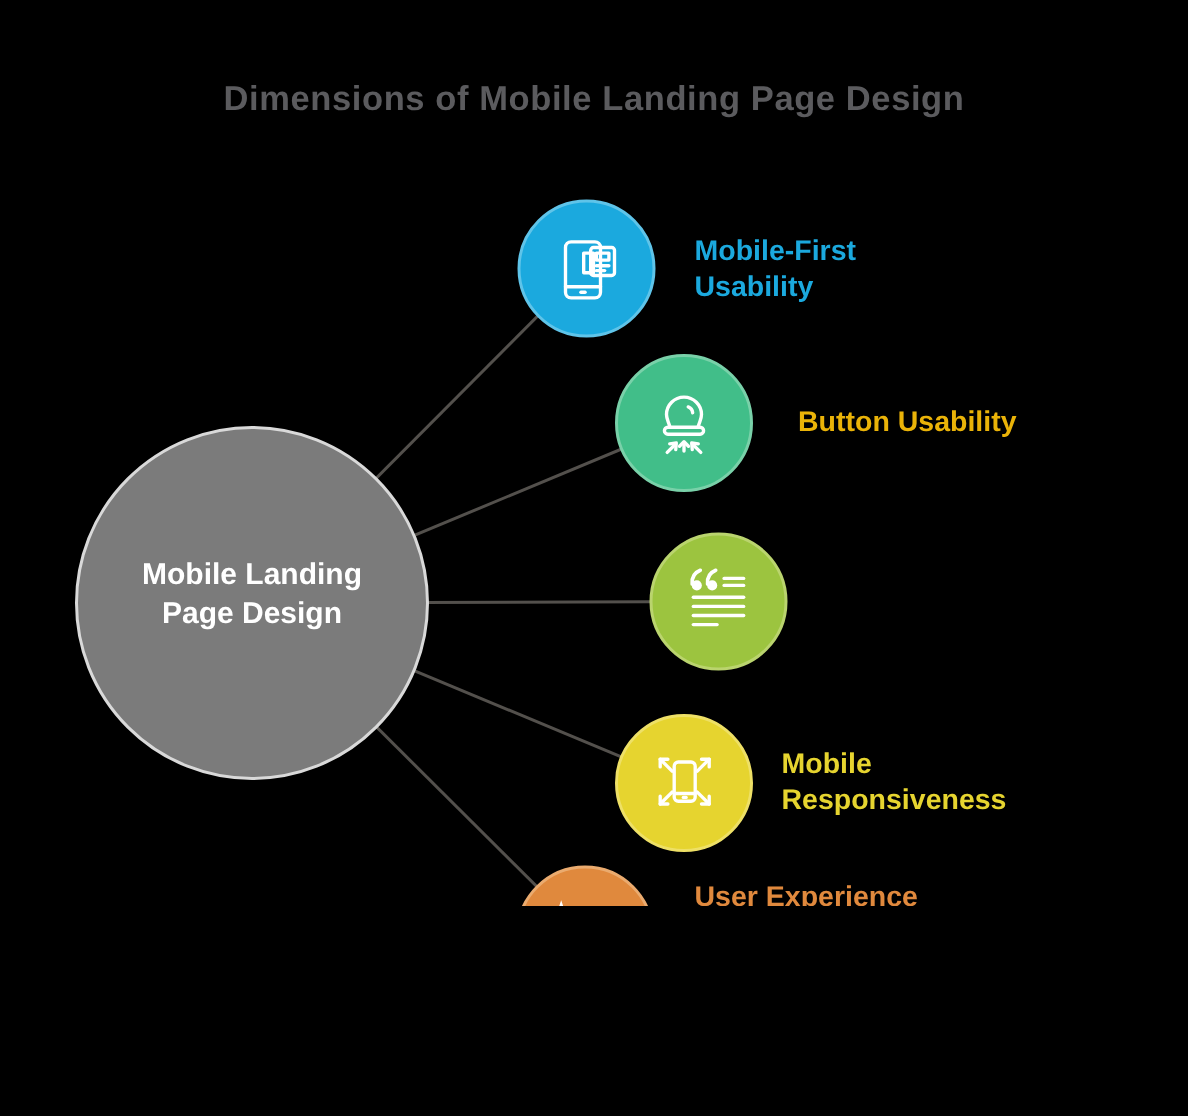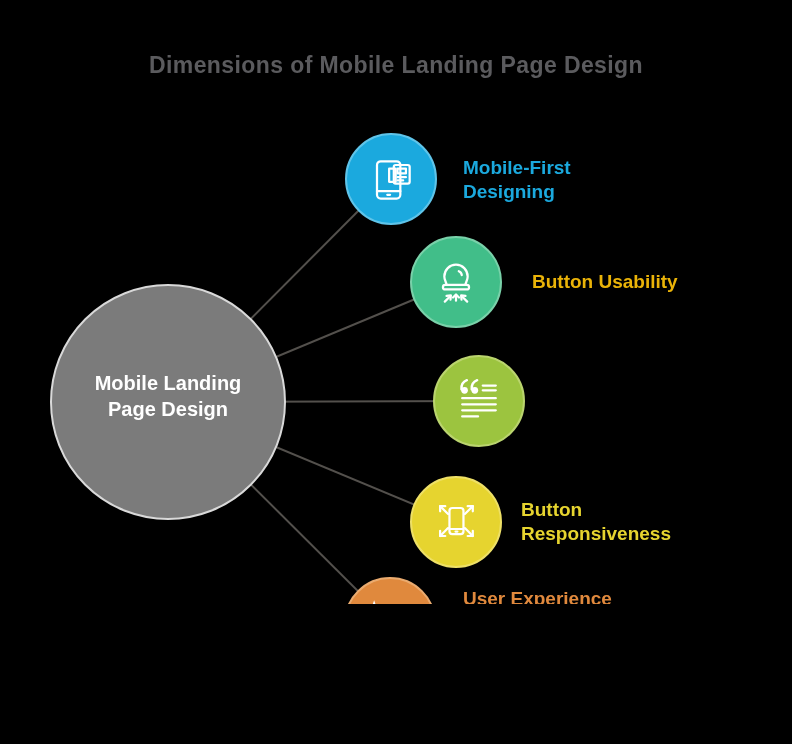--- a/index.html
+++ b/index.html
@@ -76,21 +76,21 @@
       <rect x="15" y="11" width="25" height="40" rx="4"></rect>
       <line x1="15" y1="43" x2="40" y2="43"></line>
       <line x1="26" y1="47" x2="29" y2="47"></line>
       <rect x="28" y="19" width="7" height="14"></rect>
       <rect x="33" y="15" width="17" height="20" rx="2"></rect>
       <rect x="37" y="19" width="9" height="5"></rect>
       <line x1="37" y1="28" x2="46" y2="28"></line>
       <line x1="37" y1="31.5" x2="43" y2="31.5"></line>
     </svg>
   </div>
-  <div class="node-label wrap lbl-n1" style="color: rgb(27, 169, 222);">Mobile-First Designing</div>
+  <div class="node-label wrap lbl-n1" style="color: rgb(27, 169, 222);">Mobile-First Usability</div>
 
   <div class="node-circle pos-n2" style="background-color: rgb(65, 190, 137); border-color: rgb(121, 209, 169);">
     <svg class="icon" width="56" height="56" viewBox="0 0 60 60">
       <path d="M20,33 c-1,-4 -2.5,-5.5 -2.5,-9 a12.5,12.5 0 0 1 25,0 c0,3.5 -1.5,5 -2.5,9"></path>
       <rect x="16" y="33" width="28" height="5" rx="2.5"></rect>
       <path d="M33,18.5 a5,5 0 0 1 3.2,4.2"></path>
       <line x1="30" y1="50" x2="30" y2="44"></line>
       <polyline points="26.8,46.6 30,43.4 33.2,46.6"></polyline>
       <line x1="18" y1="51" x2="23.5" y2="45.5"></line>
       <polyline points="19.8,44.9 24.5,44.3 24.1,49"></polyline>
@@ -123,21 +123,21 @@
       <line x1="21.5" y1="21.5" x2="13" y2="13"></line>
       <polyline points="13,18.5 13,13 18.5,13"></polyline>
       <line x1="39.5" y1="21.5" x2="48" y2="13"></line>
       <polyline points="48,18.5 48,13 42.5,13"></polyline>
       <line x1="21.5" y1="36.5" x2="13" y2="45"></line>
       <polyline points="13,39.5 13,45 18.5,45"></polyline>
       <line x1="39.5" y1="36.5" x2="48" y2="45"></line>
       <polyline points="48,39.5 48,45 42.5,45"></polyline>
     </svg>
   </div>
-  <div class="node-label wrap lbl-n4" style="color: rgb(230, 212, 47);">Button Responsiveness</div>
+  <div class="node-label wrap lbl-n4" style="color: rgb(230, 212, 47);">Mobile Responsiveness</div>
 
   <div class="node-circle pos-n5" style="background-color: rgb(224, 137, 61); border-color: rgb(234, 171, 111);">
     <svg class="icon" width="56" height="56" viewBox="0 0 60 60">
       <path class="fill" d="M13,5.5 L14.4,9.6 L18.5,11 L14.4,12.4 L13,16.5 L11.6,12.4 L7.5,11 L11.6,9.6 Z"></path>
       <rect x="18" y="13" width="23" height="37" rx="4"></rect>
       <circle cx="28.5" cy="26" r="4.6"></circle>
       <path d="M21,38 a8,8 0 0 1 15,0"></path>
       <line x1="18" y1="42" x2="41" y2="42"></line>
       <line x1="28.5" y1="45.8" x2="30.5" y2="45.8"></line>
       <path d="M47,25 l-8.5,13"></path>

